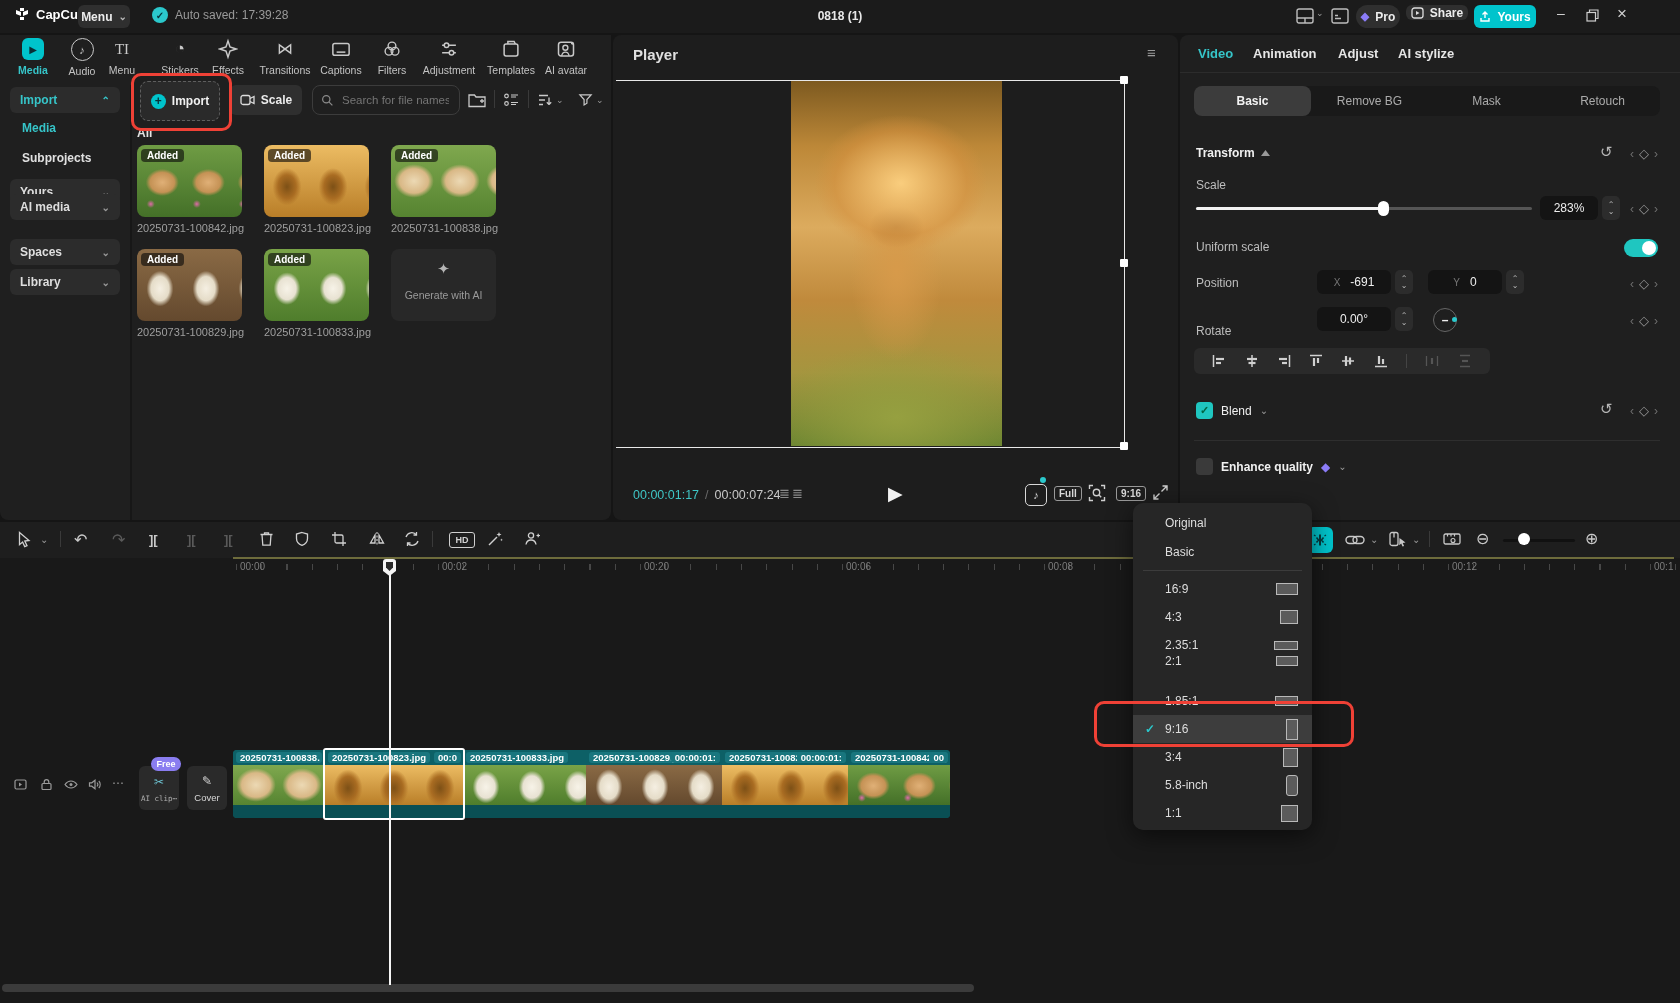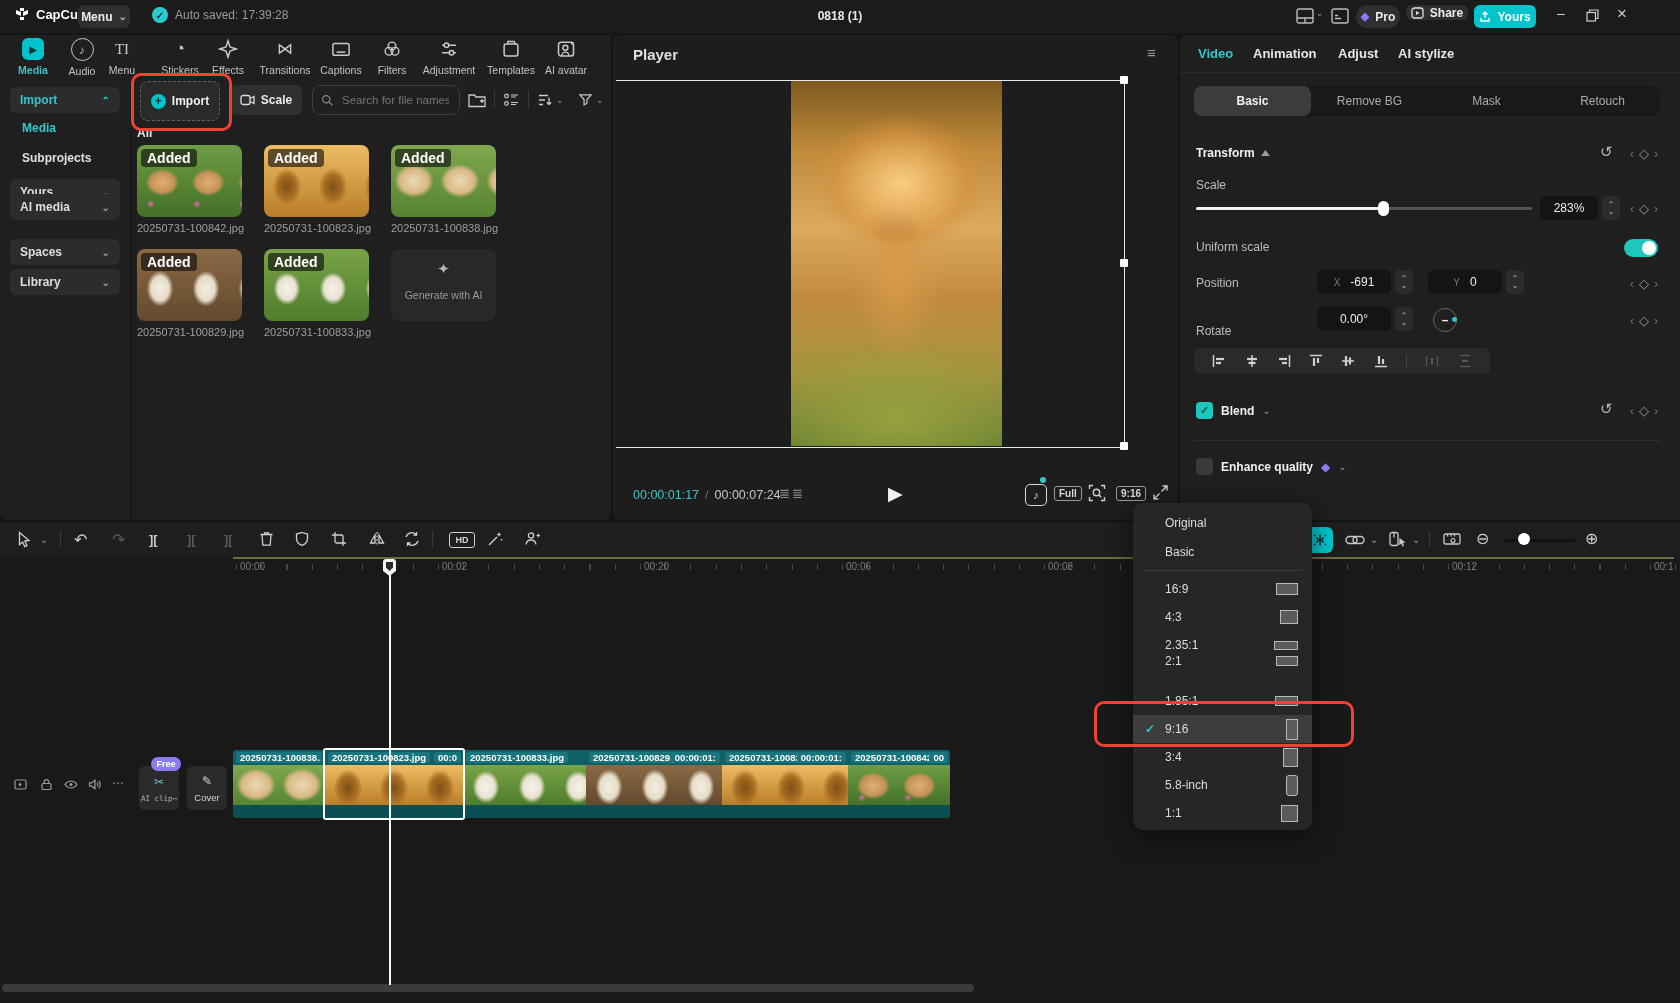--- a/index.html
+++ b/index.html
@@ -10,21 +10,21 @@
   .ctr{display:flex;align-items:center;justify-content:center}
   .dim{color:#5a5a5a}
   svg{display:block}
   .btn{display:flex;align-items:center;justify-content:center;gap:6px;background:#2f2f2f;border-radius:6px;color:#ececec;font-weight:700}
   .chipbox{border:1px solid #9a9a9a;border-radius:3px;color:#d8d8d8;font-size:10px;padding:1px 4px;font-weight:700}
   .kf{display:flex;align-items:center;gap:5px;color:#6f6f6f;font-size:12px}
   .kf .d{font-size:13px;color:#9a9a9a}
   .stepper{width:18px;height:24px;background:#2c2c2c;border-radius:5px;display:flex;flex-direction:column;align-items:center;justify-content:center;color:#bdbdbd;font-size:8px;line-height:7px}
   .valbox{height:24px;background:#141414;border-radius:6px;display:flex;align-items:center;justify-content:center;color:#eee;font-size:12px}
   .thumb{position:absolute;width:105px;height:72px;border-radius:8px;overflow:hidden}
-  .badge{position:absolute;top:4px;left:4px;background:rgba(10,10,10,.62);border-radius:4px;color:#fff;font-size:14px;font-weight:700;padding:1px 6px}
+  .badge{position:absolute;top:4px;left:4px;background:rgba(10,10,10,.62);border-radius:4px;color:#fff;font-size:10px;font-weight:700;padding:1px 6px}
   .fname{position:absolute;width:120px;font-size:11px;color:#9f9f9f;white-space:nowrap;overflow:hidden}
   .ph-golden{background-image:radial-gradient(20px 26px at 50% 58%,#7d5016 0%,#a96c22 45%,rgba(0,0,0,0) 72%),linear-gradient(180deg,#ecbc63,#b97e28);background-size:46px 100%,100% 100%;background-repeat:repeat-x}
   .ph-poodle{background-image:radial-gradient(18px 22px at 50% 55%,#f7f3e8 0%,#e8e2d2 50%,rgba(0,0,0,0) 74%),linear-gradient(180deg,#79a347,#4f7d2c);background-size:46px 100%,100% 100%;background-repeat:repeat-x}
   .ph-chi{background-image:radial-gradient(18px 24px at 50% 55%,#f5efe2 0%,#e5dcc8 50%,rgba(0,0,0,0) 74%),linear-gradient(180deg,#8a6a45,#64492e);background-size:46px 100%,100% 100%;background-repeat:repeat-x}
   .ph-corgiface{background-image:radial-gradient(26px 22px at 50% 50%,#ecd9b4 0%,#d9b886 55%,rgba(0,0,0,0) 76%),linear-gradient(180deg,#7fa84e,#568431);background-size:46px 100%,100% 100%;background-repeat:repeat-x}
   .ph-corgirun{background-image:radial-gradient(5px 5px at 30% 82%,#e06aa8 0%,rgba(0,0,0,0) 80%),radial-gradient(22px 18px at 55% 52%,#e0b077 0%,#c59255 55%,rgba(0,0,0,0) 75%),linear-gradient(180deg,#6f9c44,#447028);background-size:46px 100%,46px 100%,100% 100%;background-repeat:repeat-x}
   .canvas-dog{background:
     radial-gradient(120px 95px at 52% 28%,rgba(252,208,128,.95),rgba(214,146,64,.55) 55%,rgba(0,0,0,0) 72%),
     radial-gradient(62px 120px at 50% 52%,#d79a4a,rgba(215,154,74,0) 75%),
     radial-gradient(34px 26px at 50% 40%,#8a5a22,rgba(0,0,0,0) 80%),
@@ -435,21 +435,21 @@
           <path d="M7 4v6" stroke="#555" stroke-width="2.2"></path>
         </svg>
       <svg width="14" height="14" viewBox="0 0 14 14">
           <path d="M2 1.5h10M2 12.5h10" stroke="#555" stroke-width="1.3"></path>
           <path d="M4 7h6" stroke="#555" stroke-width="2.2"></path>
         </svg>
     </div>
 
     <div class="abs flex" style="left:1196px;top:402px;gap:8px">
       <span class="ctr" style="width:17px;height:17px;background:#1fc6c0;border-radius:4px;color:#073;font-size:11px;font-weight:700;color:#064">✓</span>
-      <span style="color:#f0f0f0;font-weight:700">Blend</span>
+      <span style="color:#f0f0f0;font-weight:400">Blend</span>
       <span style="font-size:10px;color:#9a9a9a">⌄</span>
     </div>
     <span class="abs" style="left:1600px;top:400px;color:#b5b5b5;font-size:15px">↺</span>
     <div class="abs kf" style="left:1630px;top:403px">
       <span>‹</span>
         <span class="d">◇</span>
         <span>›</span>
     </div>
     <div class="abs" style="left:1194px;top:440px;width:466px;height:1px;background:#2e2e2e"></div>
 

